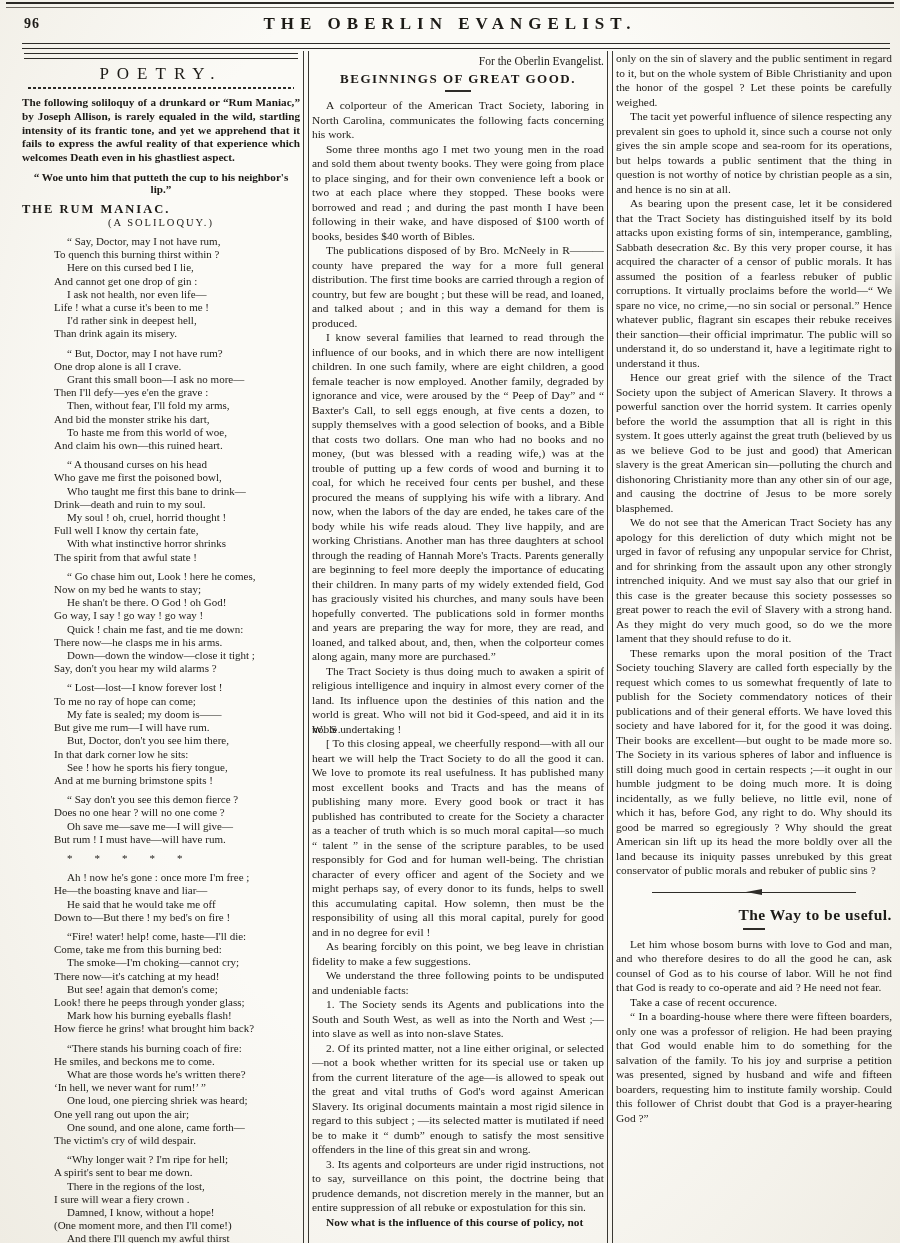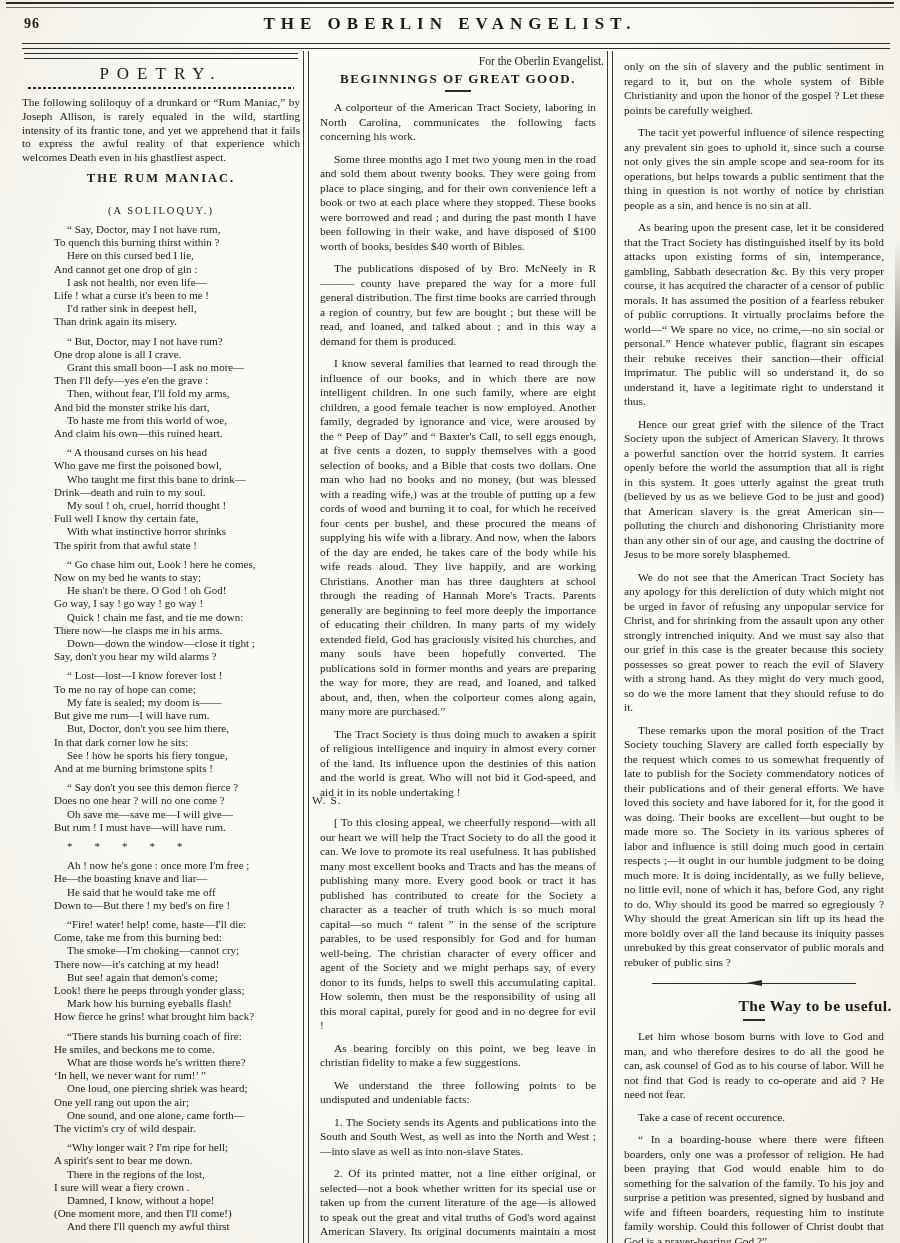--- a/index.html
+++ b/index.html
@@ -21,34 +21,34 @@
   .col{overflow:hidden;}
   .col-left{width:278px;}
   .col-middle{width:292px;}
   .col-right{flex:1;}
   .vdiv{width:4px;border-left:1px solid #3a3833;border-right:1px solid #3a3833;margin:0 3px;}
 
   
   .col-top-rule{height:4px;border-top:1px solid #2e2c28;border-bottom:1px solid #2e2c28;margin:2px 2px 5px 2px;}
   .poetry-heading{margin:1px 0 2px;text-align:center;font-size:17px;font-weight:normal;letter-spacing:8px;}
   .wavy-rule{height:2px;margin:3px 6px 7px 6px;background:repeating-linear-gradient(90deg,#2b2a26 0 3px,transparent 3px 5px);}
-  .poetry-intro{margin:0 0 6px;font-weight:normal;font-size:11.2px;line-height:13.8px;text-align:justify;}
+  .poetry-intro{margin:0 0 6px;font-weight:bold;font-size:11.2px;line-height:13.8px;text-align:justify;}
   .epigraph{margin:0 0 7px;font-weight:bold;font-size:11.2px;text-align:center;}
-  .poem-title{margin:0 0 19px;text-align:center;font-size:12.5px;letter-spacing:2px;font-weight:bold;}
+  .poem-title{margin:0 0 0;text-align:left;font-size:12.5px;letter-spacing:2px;font-weight:bold;}
   .poem-subtitle{margin:0 0 7px;text-align:center;font-size:10.5px;letter-spacing:2px;}
   .poem{padding-left:32px;font-size:11px;line-height:13.2px;}
   .stanza{margin-bottom:6px;}
   .poem-line{white-space:nowrap;}
   .poem-line:nth-child(odd){padding-left:13px;}
 
   
   .byline{text-align:right;font-size:11.5px;margin:4px 0 4px;}
   .headline{text-align:center;font-size:13px;font-weight:bold;letter-spacing:1.5px;margin:0 0 3px;}
   .short-rule{width:26px;margin:0 auto 6px auto;border-top:2px solid #2e2c28;}
-  .para{margin:8px;font-size:11.4px;line-height:14.5px;text-align:justify;text-indent:14px;}
+  .para{margin:0;font-size:11.4px;line-height:14.5px;text-align:justify;text-indent:14px;}
   .signature{text-align:left;padding-right:10px;margin-top:-14.5px;font-size:11.4px;line-height:14.5px;letter-spacing:1px;}
   .col-middle .after-sig .para:last-child{font-weight:bold;}
 
   
   .col-right .cont .para:first-child{text-indent:0;}
   .divider{position:relative;height:10px;margin:10px 36px 8px 36px;}
   .divider-line{position:absolute;left:0;right:0;top:4px;height:1px;background:#2e2c28;}
   .divider-arrow{position:absolute;left:50%;top:1px;transform:translateX(-50%);
     width:0;height:0;border-right:16px solid #2e2c28;border-top:3.5px solid transparent;border-bottom:3.5px solid transparent;}
   .way-heading{text-align:right;font-size:15.5px;font-weight:bold;margin:0 0 4px;letter-spacing:0.5px;}
@@ -69,20 +69,21 @@
   </div>
   <div class="header-rule"></div>
 
   <div class="columns">
 
     <section class="col col-left">
       <div class="col-top-rule"></div>
       <h2 class="poetry-heading">POETRY.</h2>
       <div class="wavy-rule"></div>
       <p class="poetry-intro">The following soliloquy of a drunkard or “Rum Maniac,” by Joseph Allison, is rarely equaled in the wild, startling intensity of its frantic tone, and yet we apprehend that it fails to express the awful reality of that experience which welcomes Death even in his ghastliest aspect.</p>
+      <p class="epigraph">“ Woe unto him that putteth the cup to his neighbor's lip.”</p>
       <h3 class="poem-title">THE RUM MANIAC.</h3>
       <div class="poem-subtitle">(A SOLILOQUY.)</div>
       <div class="poem">
           <div class="stanza">
             <div class="poem-line">“ Say, Doctor, may I not have rum,</div>
             <div class="poem-line">To quench this burning thirst within ?</div>
             <div class="poem-line">Here on this cursed bed I lie,</div>
             <div class="poem-line">And cannot get one drop of gin :</div>
             <div class="poem-line">I ask not health, nor even life—</div>
             <div class="poem-line">Life ! what a curse it's been to me !</div>

